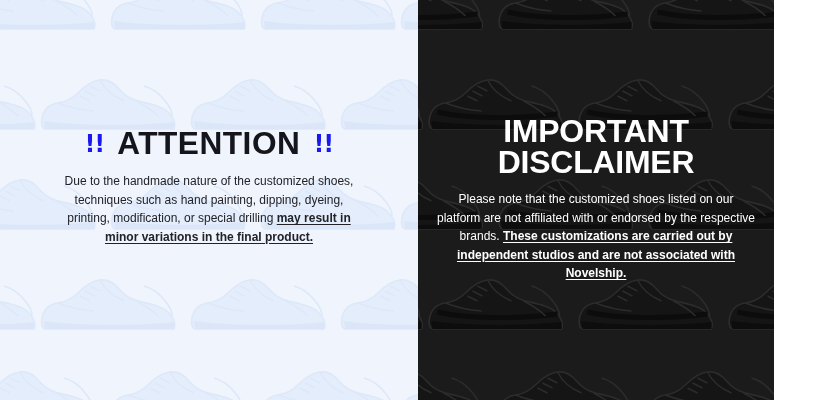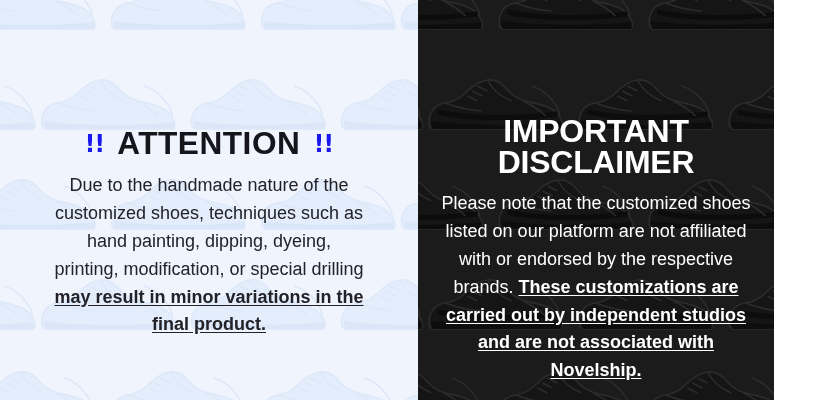--- a/index.html
+++ b/index.html
@@ -93,21 +93,21 @@
     color: #ffffff;
     line-height: 1.0;
     margin: 0;
     transform: scaleX(1.03);
   }
   .headline-disclaimer .hl-line { display: block; }
 
   
   .body-text {
     font-family: "Liberation Sans", sans-serif;
-    font-size: 18px;
+    font-size: 12px;
     line-height: 1.55;
     margin: 0;
   }
   .body-left {
     color: #222228;
     width: 310px;
     margin: 13px auto 0 auto;
   }
   .body-right {
     color: #ffffff;

